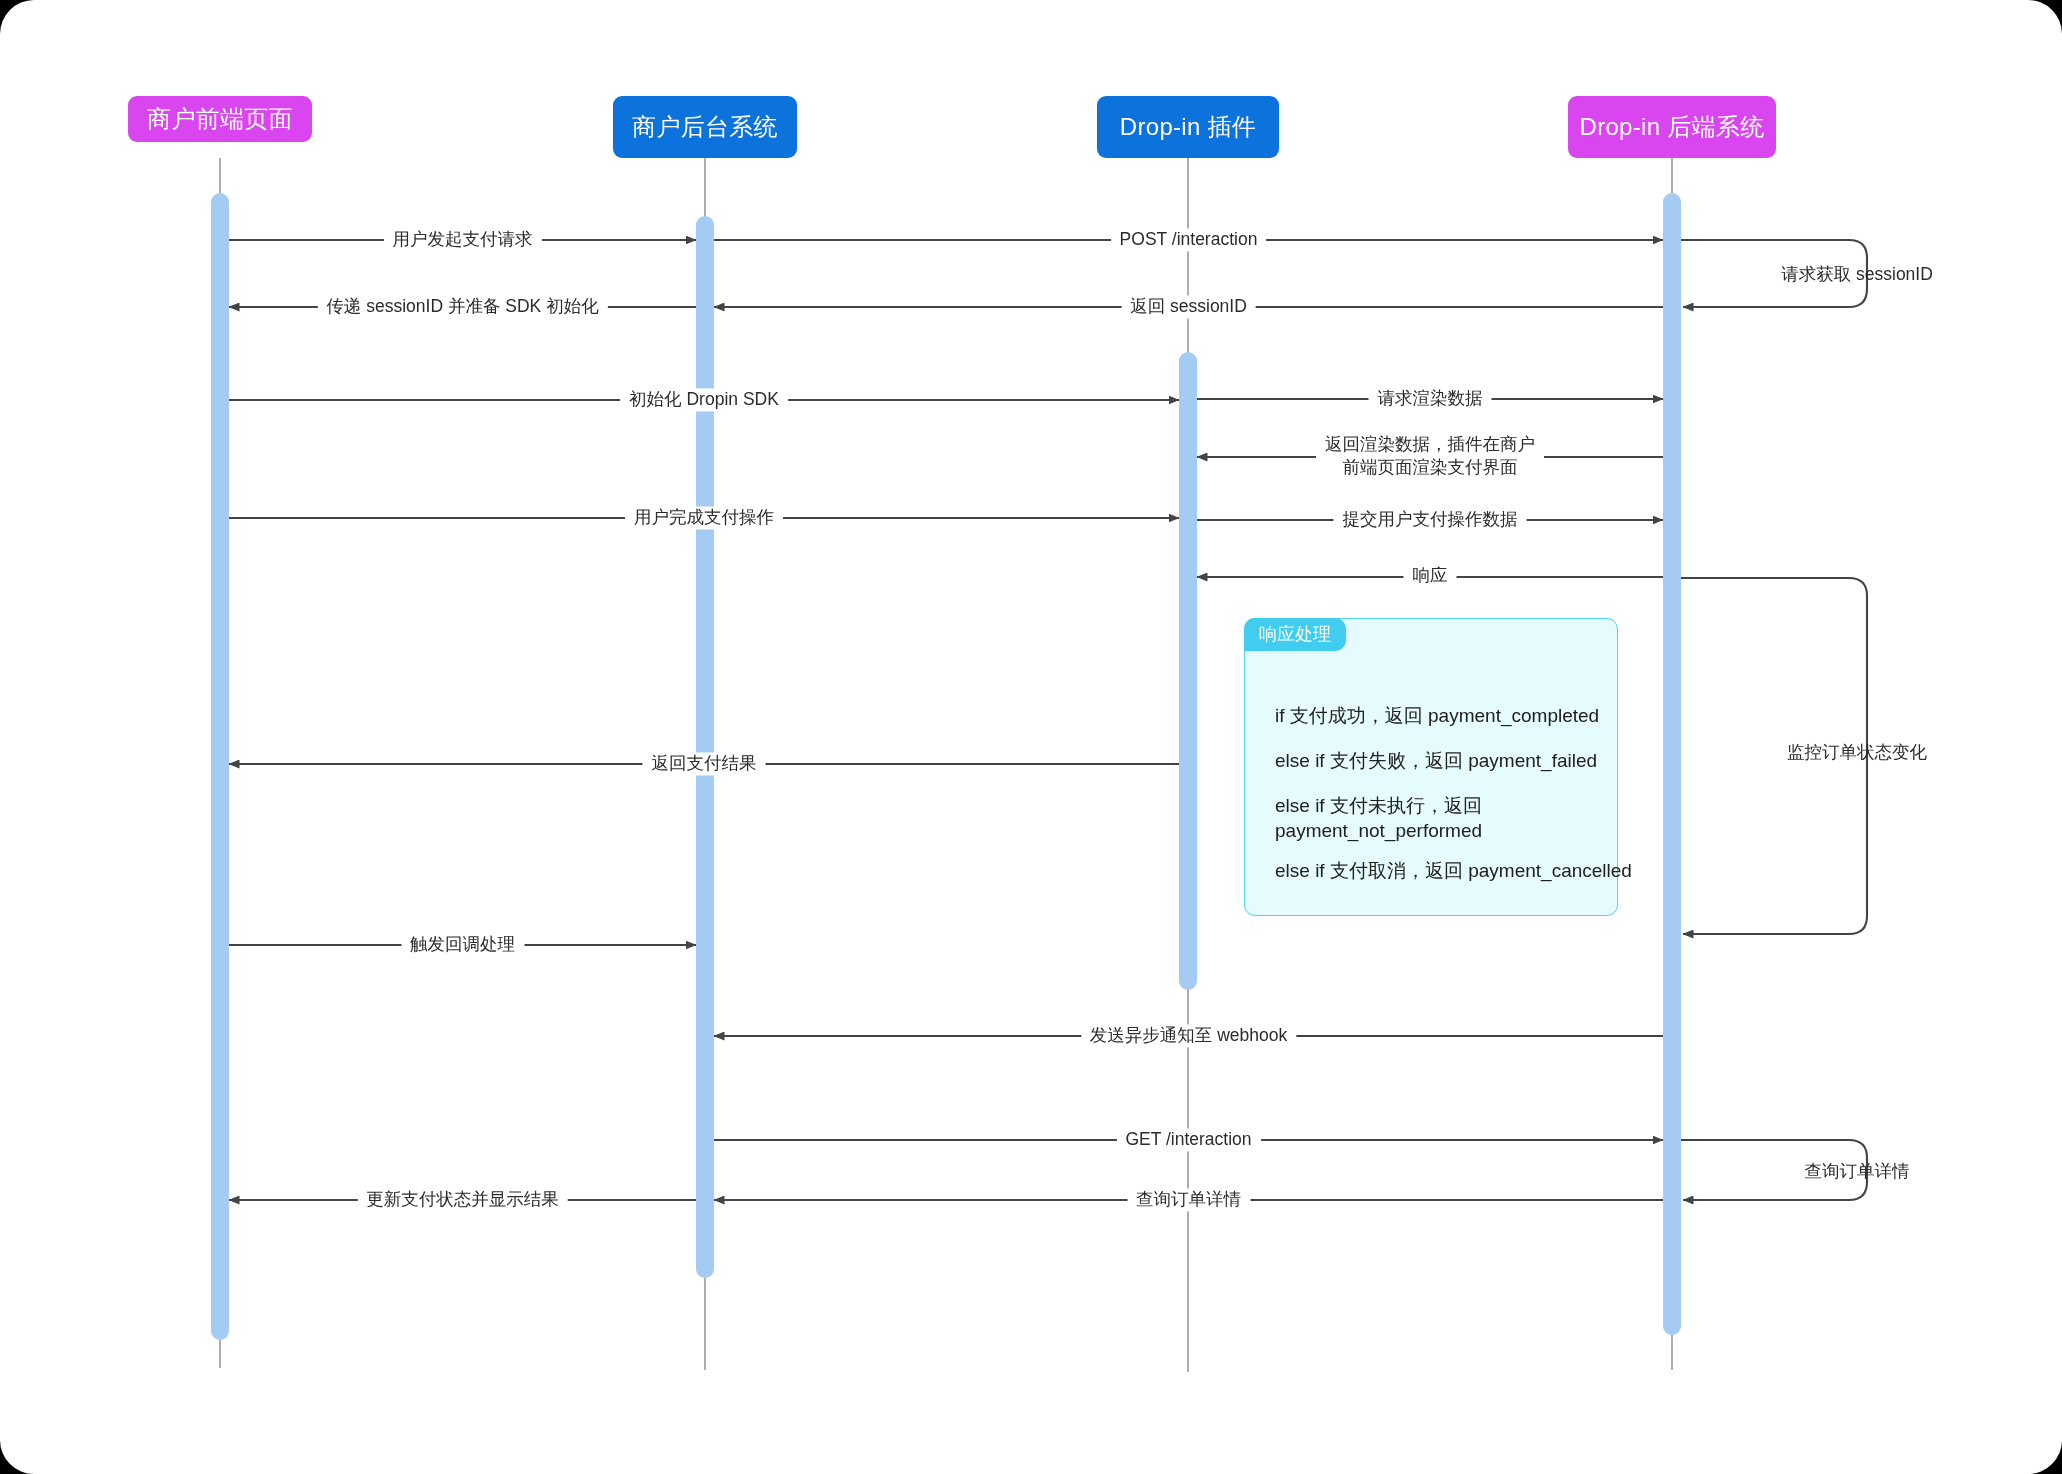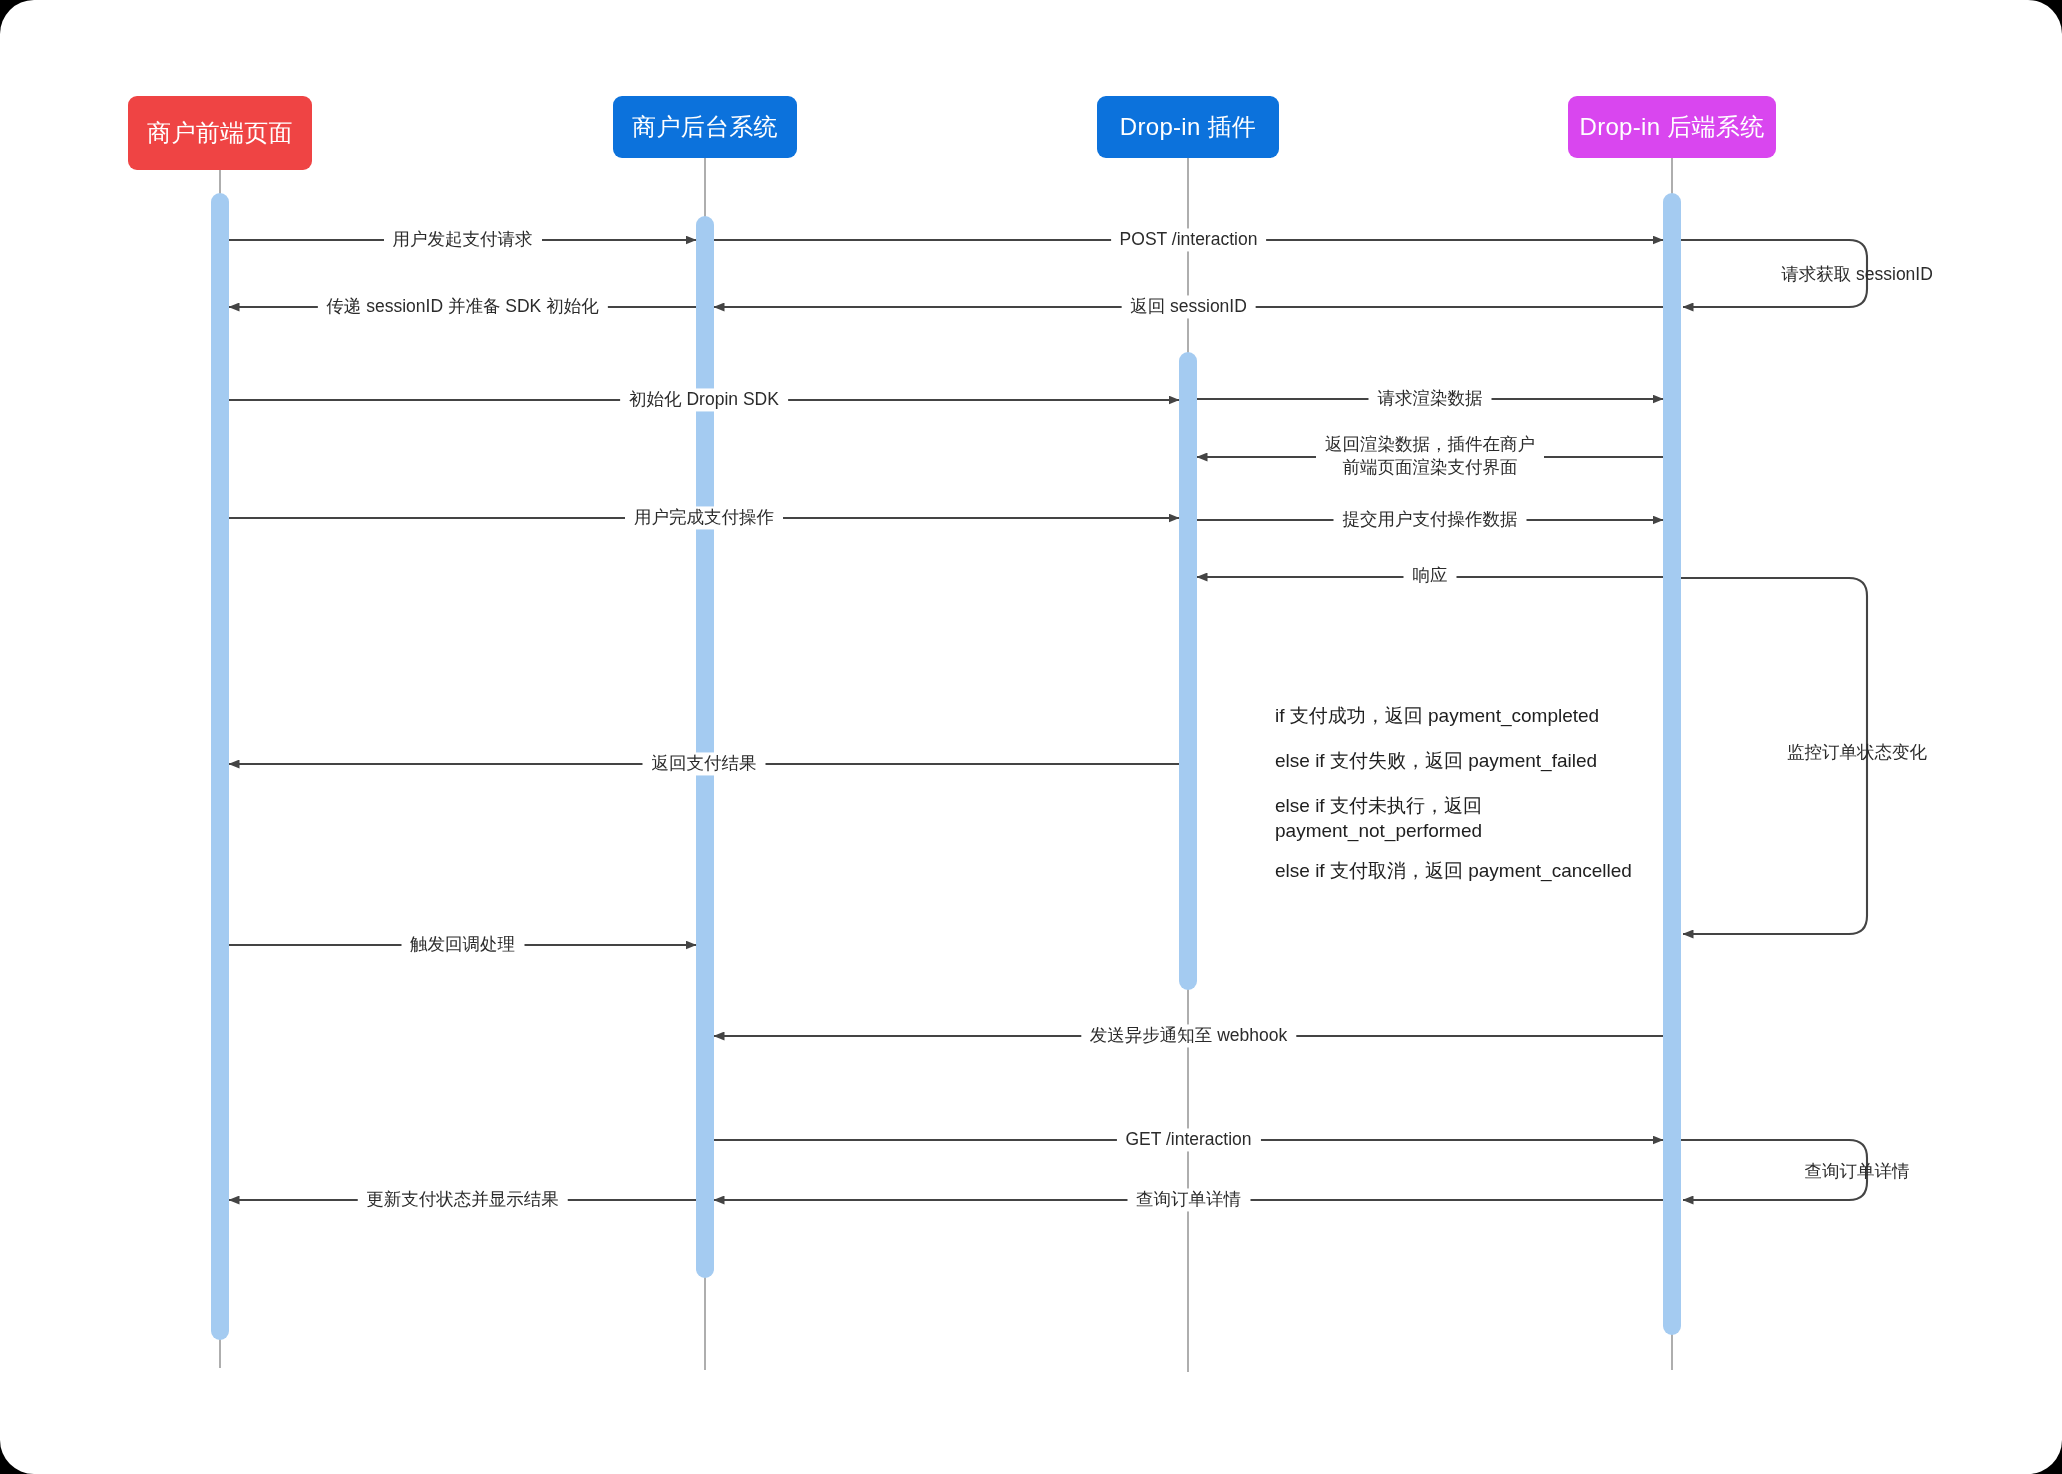--- a/index.html
+++ b/index.html
@@ -141,21 +141,21 @@
           <line x1="1663" x2="714" y1="1200" y2="1200" stroke="#444444" stroke-width="2.1" marker-end="url(#arrowL)"></line>
         </g>
       <g id="g-selfarrows">
           <path d="M 1681 240 L 1849 240 Q 1867 240 1867 258 L 1867 289 Q 1867 307 1849 307 L 1683 307" fill="none" stroke="#444444" stroke-width="2.1" marker-end="url(#arrowL)"></path>
           <path d="M 1681 578 L 1849 578 Q 1867 578 1867 596 L 1867 916 Q 1867 934 1849 934 L 1683 934" fill="none" stroke="#444444" stroke-width="2.1" marker-end="url(#arrowL)"></path>
           <path d="M 1681 1140 L 1849 1140 Q 1867 1140 1867 1158 L 1867 1182 Q 1867 1200 1849 1200 L 1683 1200" fill="none" stroke="#444444" stroke-width="2.1" marker-end="url(#arrowL)"></path>
         </g>
     </svg>
 
     <div id="participants">
-        <div class="participant-box" style="left: 128px; top: 96px; width: 184px; height: 74px; background: #ef4444;">
+        <div class="participant-box" style="left: 128px; top: 96px; width: 184px; height: 46px; background: #d946ef;">
           <span>商户前端页面</span>
         </div>
         <div class="participant-box" style="left: 613px; top: 96px; width: 184px; height: 62px; background: rgb(12, 114, 220);">
           <span>商户后台系统</span>
         </div>
         <div class="participant-box" style="left: 1097px; top: 96px; width: 182px; height: 62px; background: rgb(12, 114, 220);">
           <span>Drop-in 插件</span>
         </div>
         <div class="participant-box" style="left: 1568px; top: 96px; width: 208px; height: 62px; background: #d946ef;">
           <span>Drop-in 后端系统</span>
@@ -178,20 +178,23 @@
         <div class="msg-label" style="left: 462.5px; top: 945px; color: rgb(43, 43, 43);">触发回调处理</div>
         <div class="msg-label" style="left: 1188.5px; top: 1036px; color: rgb(43, 43, 43);">发送异步通知至 webhook</div>
         <div class="msg-label" style="left: 1188.5px; top: 1140px; color: rgb(43, 43, 43);">GET /interaction</div>
         <div class="msg-label" style="left: 462.5px; top: 1200px; color: rgb(43, 43, 43);">更新支付状态并显示结果</div>
         <div class="msg-label" style="left: 1188.5px; top: 1200px; color: rgb(43, 43, 43);">查询订单详情</div>
         <div class="selfmsg-label" style="left: 1857px; top: 274px;">请求获取 sessionID</div>
         <div class="selfmsg-label" style="left: 1857px; top: 752px;">监控订单状态变化</div>
         <div class="selfmsg-label" style="left: 1857px; top: 1171px;">查询订单详情</div>
       </div>
 
+    <div class="note-box" id="note" style="left: 1244px; top: 618px; width: 374px; height: 298px; background: rgb(230, 251, 253); border-color: rgb(79, 214, 242);">
+      <div class="note-title" style="background: rgb(65, 205, 240);">响应处理</div>
+    </div>
 
   <div class="note-line" style="left: 1275px; top: 703px;">if 支付成功，返回 payment_completed</div>
       <div class="note-line" style="left: 1275px; top: 748px;">else if 支付失败，返回 payment_failed</div>
       <div class="note-line" style="left: 1275px; top: 793px;">else if 支付未执行，返回
 payment_not_performed</div>
       <div class="note-line" style="left: 1275px; top: 858px;">else if 支付取消，返回 payment_cancelled</div>
     </div>
 </div>
 
 </body></html>

